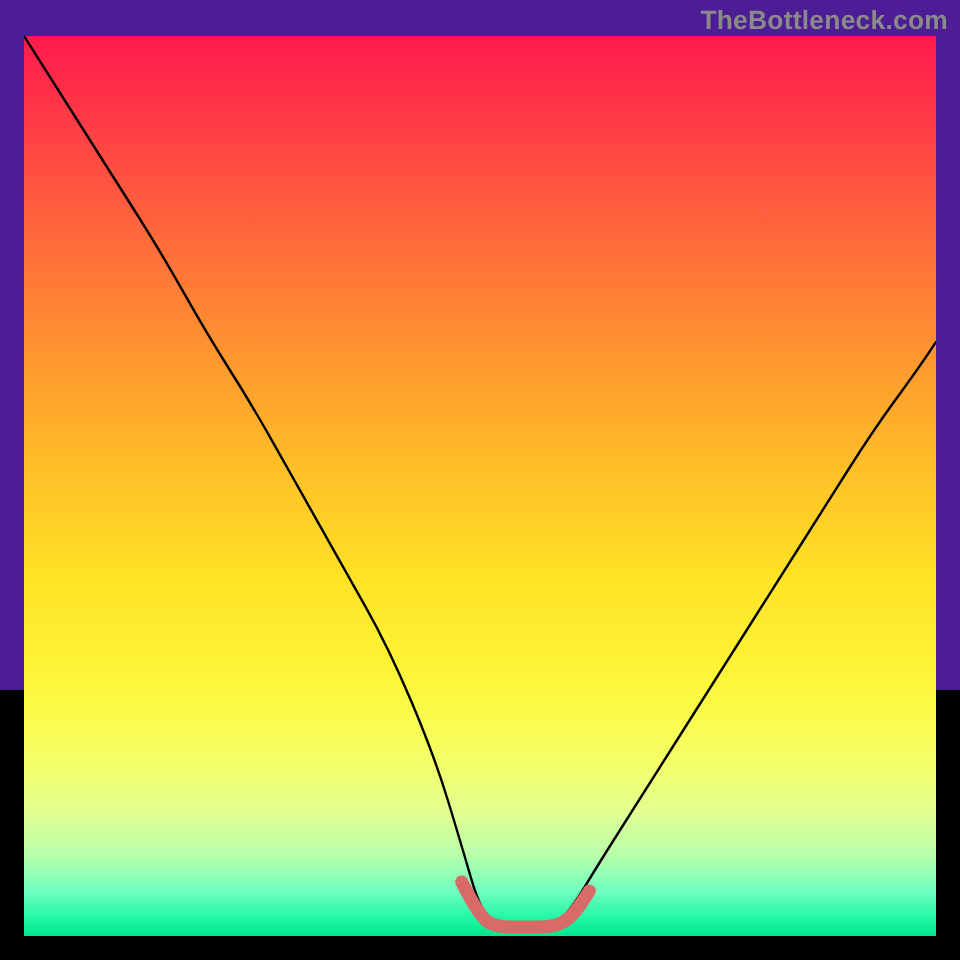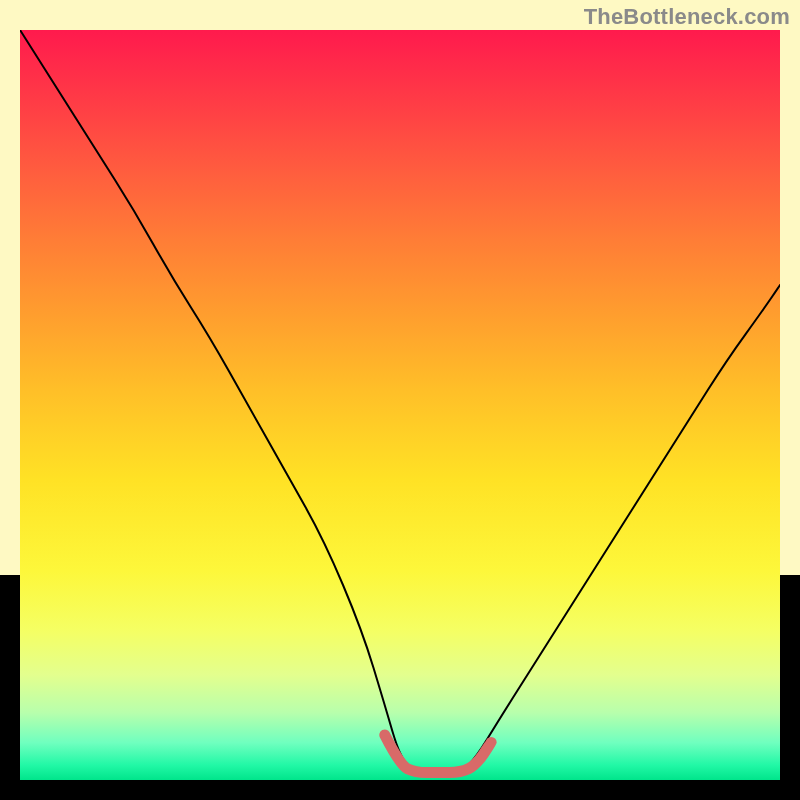--- a/index.html
+++ b/index.html
@@ -7,21 +7,21 @@
     padding: 0;
     width: 800px;
     height: 800px;
     background: #000;
     overflow: hidden;
   }
   .frame {
     position: relative;
     width: 800px;
     height: 575px;
-    background: #fef9c3;
+    background: #4c1d95;
   }
   .plot {
     position: absolute;
     left: 20px;
     top: 30px;
     width: 760px;
     height: 750px;
     background: linear-gradient(to bottom,
       #ff1a4d 0%,
       #ff3647 8%,

